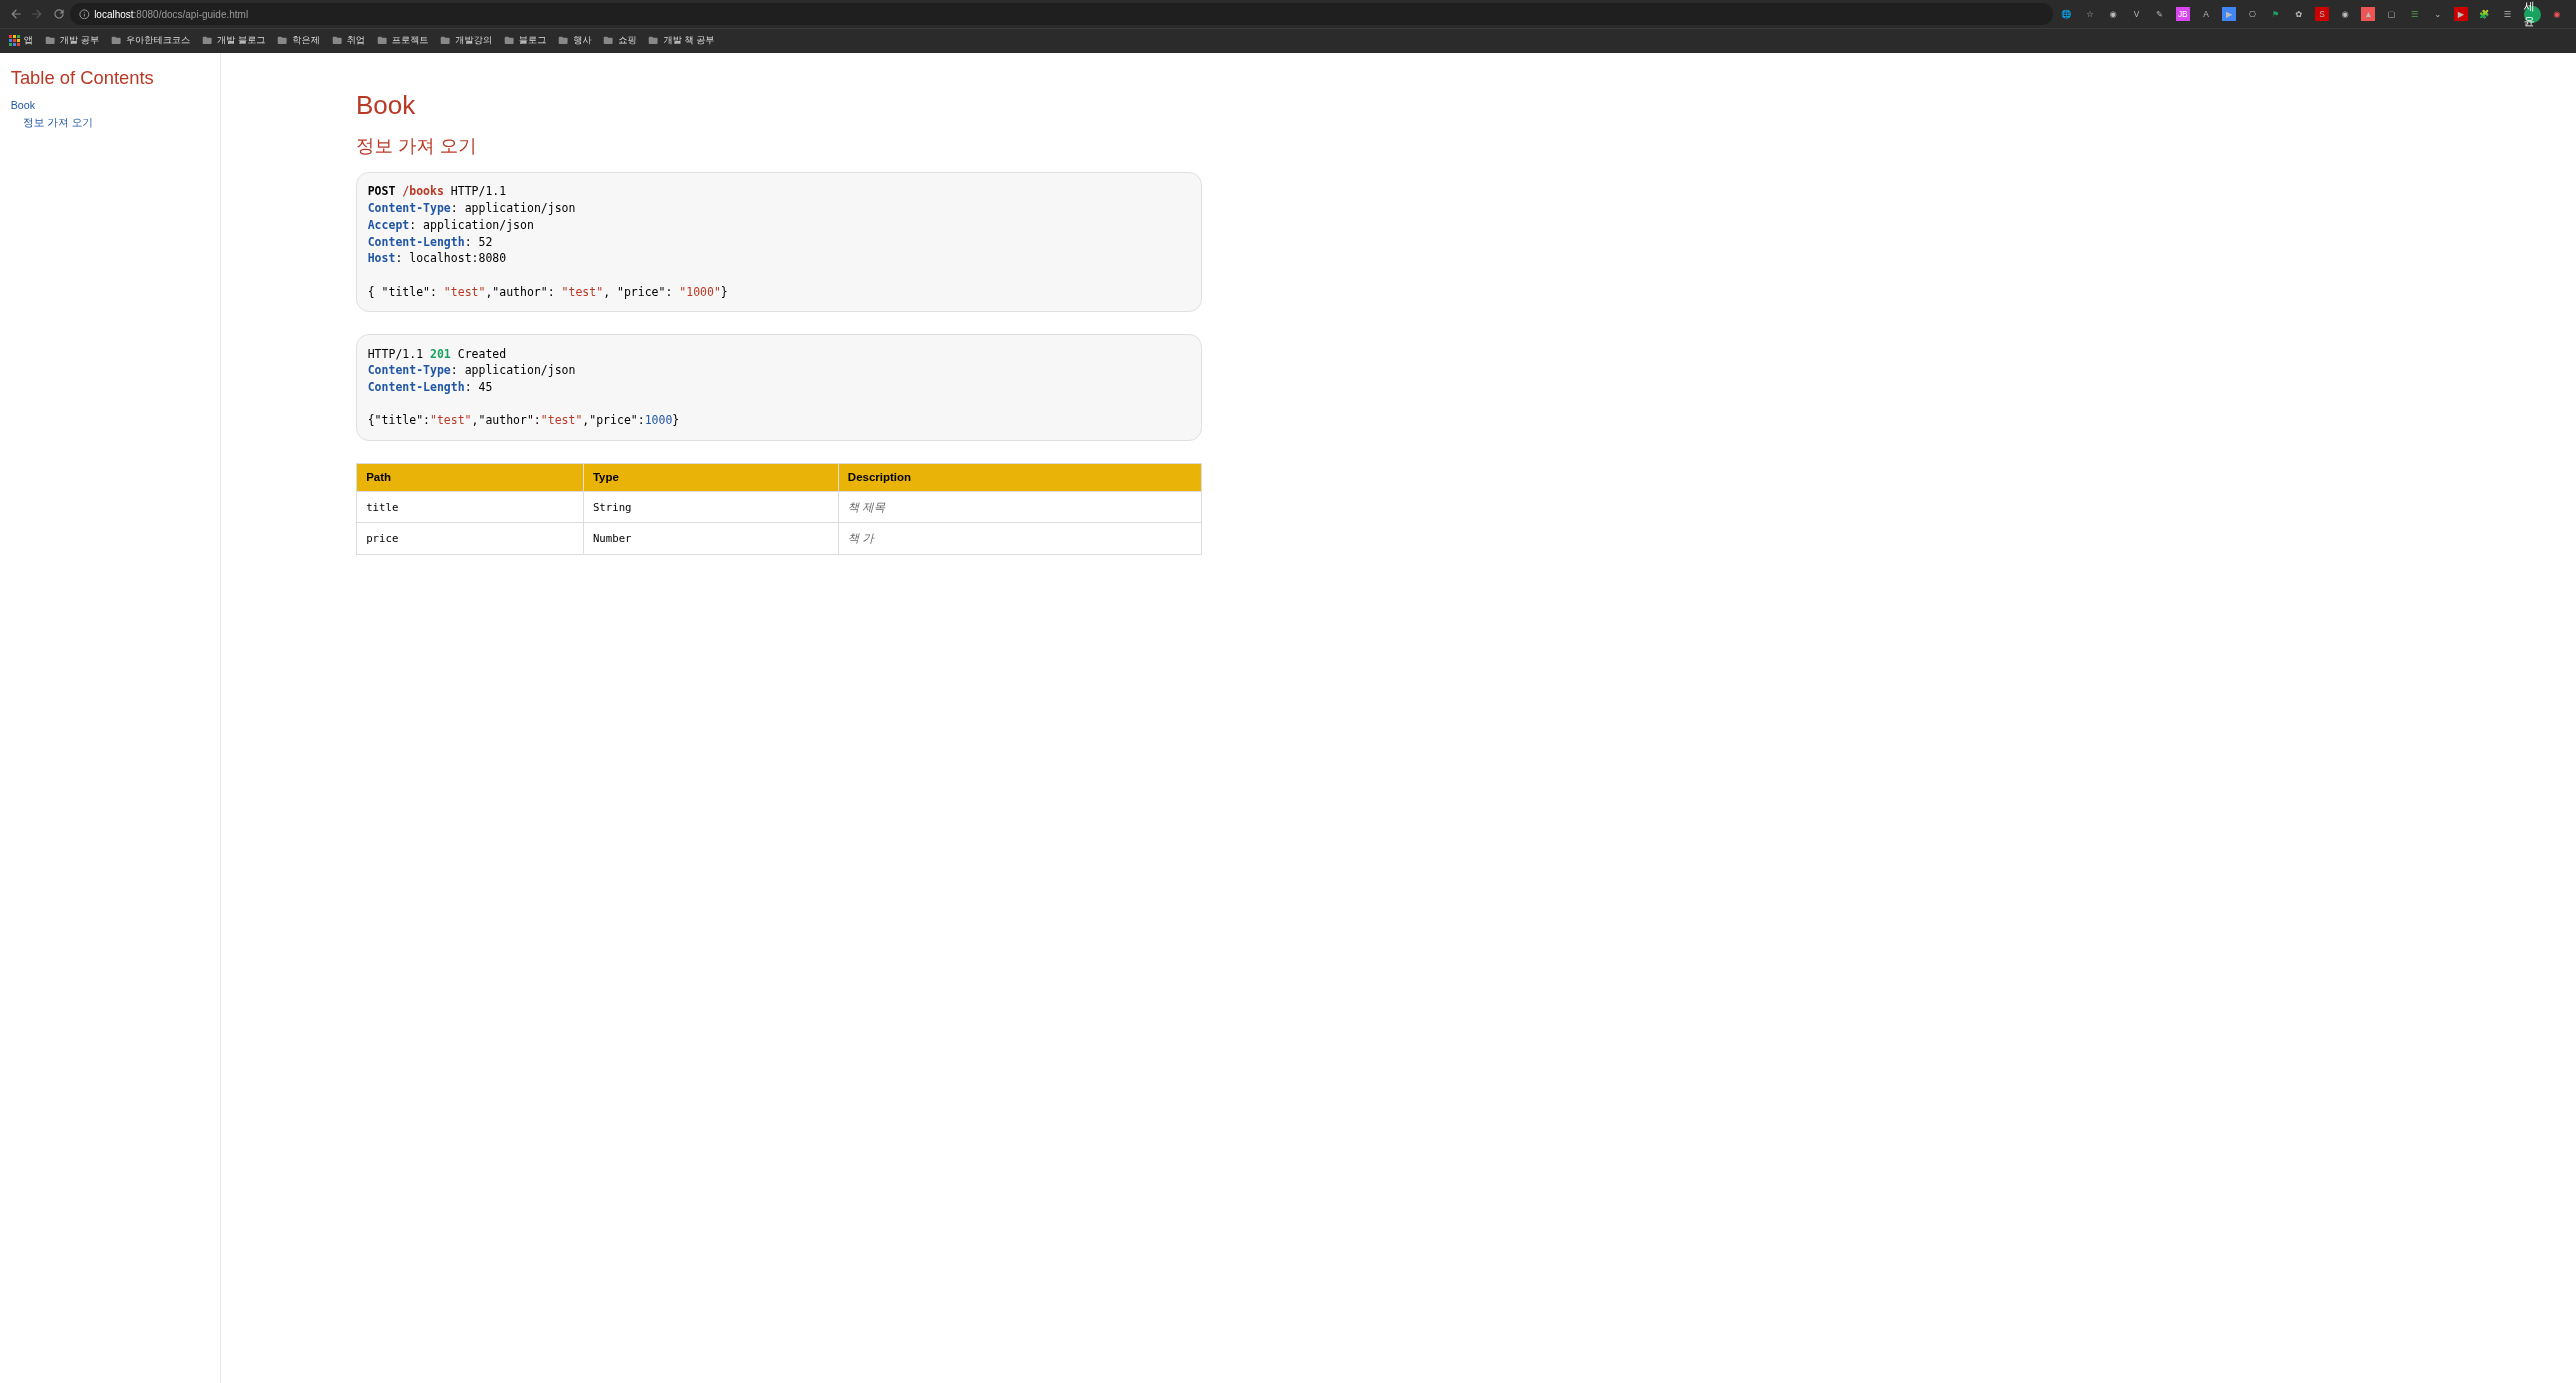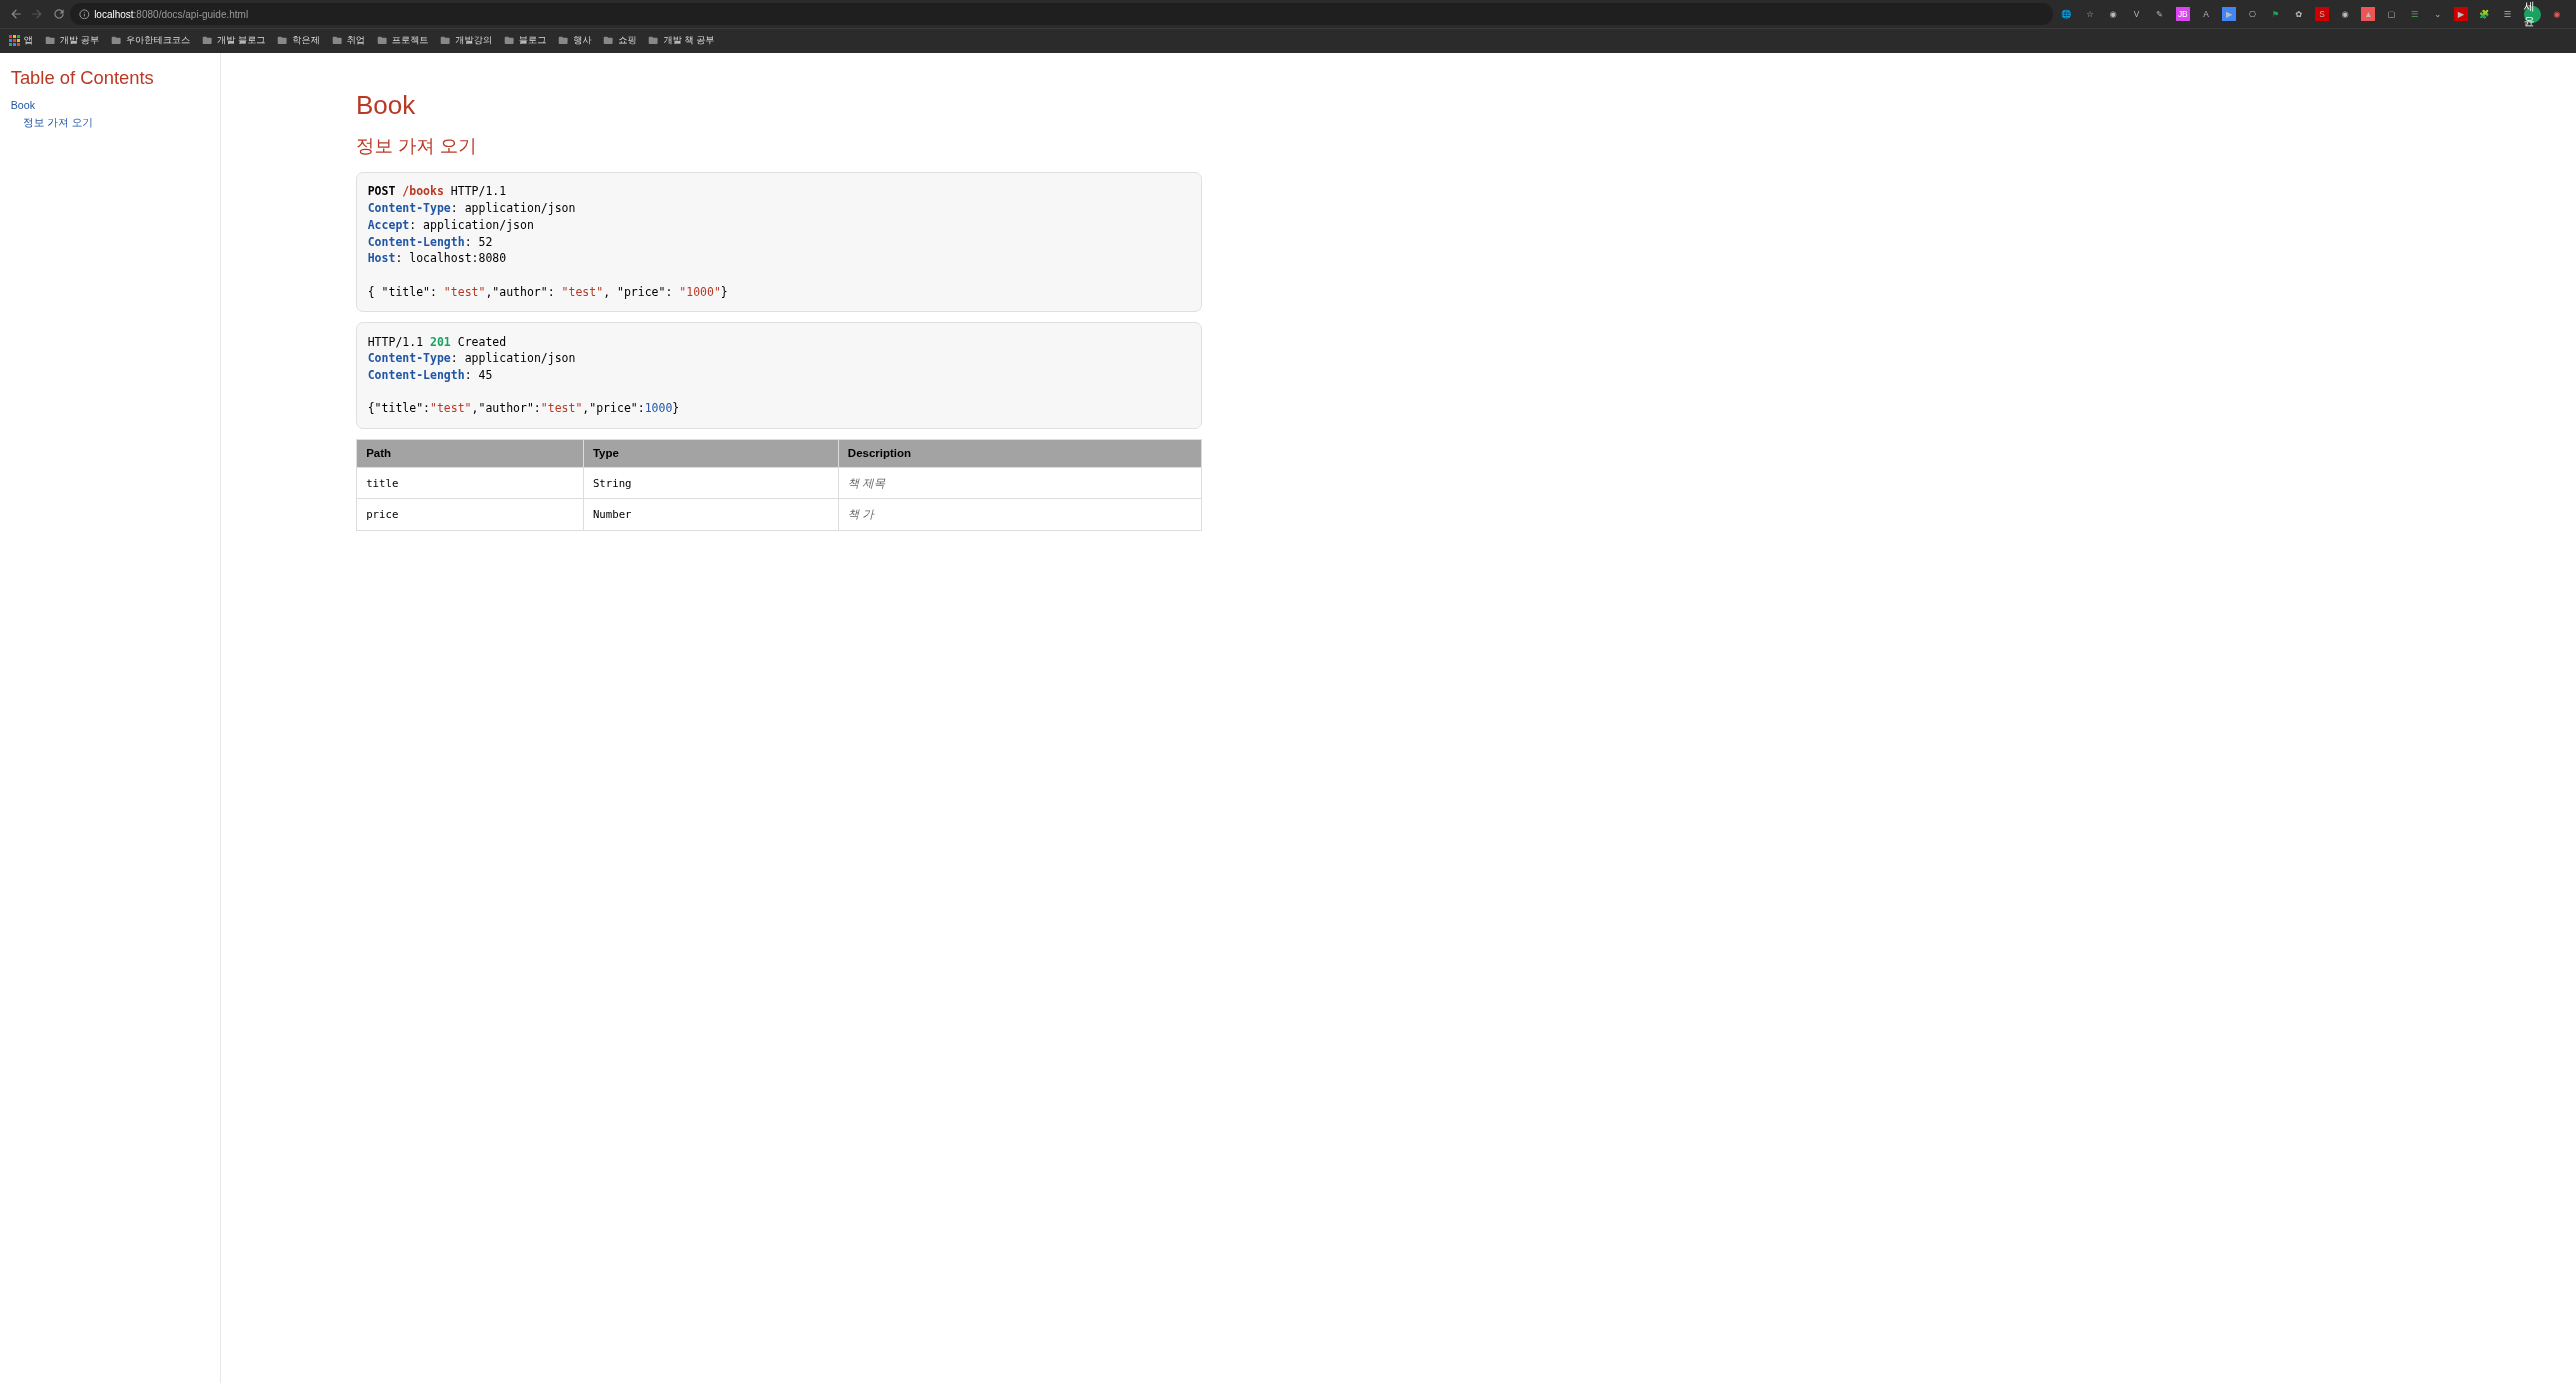--- a/index.html
+++ b/index.html
@@ -36,31 +36,31 @@
     .toc-title { font-size: 18.4px; font-weight: 400; color: #ba3925; margin-bottom: 9.2px; }
     .toc-list { list-style: none; }
     .toc-list a { color: #2156a5; text-decoration: none; font-size: 10.7px; }
     .toc-list .sub { padding-left: 12.3px; margin-top: 3.1px; }
     
     .content { flex: 1; padding: 14px 46px 31px 135px; max-width: 1027px; overflow-y: auto; }
     h1.page-h1 { font-size: 34px; font-weight: 300; color: #222; margin-bottom: 7.7px; padding-bottom: 4.6px; border-bottom: 0.8px solid #ddd; }
     h2.sect-h2 { font-size: 26px; font-weight: 300; color: #ba3925; margin-top: 23px; margin-bottom: 12.3px; }
     h3.sect-h3 { font-size: 18.4px; font-weight: 300; color: #ba3925; margin-top: 9.2px; margin-bottom: 14px; }
     
-    .code-block { background: #f7f7f8; border: 0.8px solid #e0e0e0; padding: 10.7px 10.7px; margin-bottom: 10px; font-family: "Consolas", "Monaco", monospace; font-size: 11.5px; line-height: 1.45; white-space: pre; overflow-x: auto; border-radius: 7px; }
+    .code-block { background: #f7f7f8; border: 0.8px solid #e0e0e0; padding: 10.7px 10.7px; margin-bottom: 22px; font-family: "Consolas", "Monaco", monospace; font-size: 11.5px; line-height: 1.45; white-space: pre; overflow-x: auto; border-radius: 13px; }
     .tok-method { color: #000; font-weight: bold; }
     .tok-path { color: #ba3925; font-weight: bold; }
     .tok-header { color: #2156a5; font-weight: bold; }
     .tok-string { color: #ba3925; }
     .tok-num { color: #2156a5; }
     .tok-status { color: #1aa260; font-weight:bold; }
     
     table.api-table { width: 100%; border-collapse: collapse; margin-top: 3.1px; }
     table.api-table th, table.api-table td { border: 0.8px solid #ddd; padding: 7.7px 9.2px; text-align: left; font-size: 11.5px; }
-    table.api-table th { background: #a3a3a3; font-weight: bold; }
+    table.api-table th { background: #eab308; font-weight: bold; }
     table.api-table td.code-cell { font-family: "Consolas", monospace; font-size: 10.7px; }
     table.api-table td.desc-cell { color: #666; font-style: italic; font-family: Georgia, serif; }
   </style>
 </head>
 <body>
 
 <div class="browser-chrome">
   <div class="nav-bar">
     <button class="nav-btn">
       <svg viewBox="0 0 24 24">

